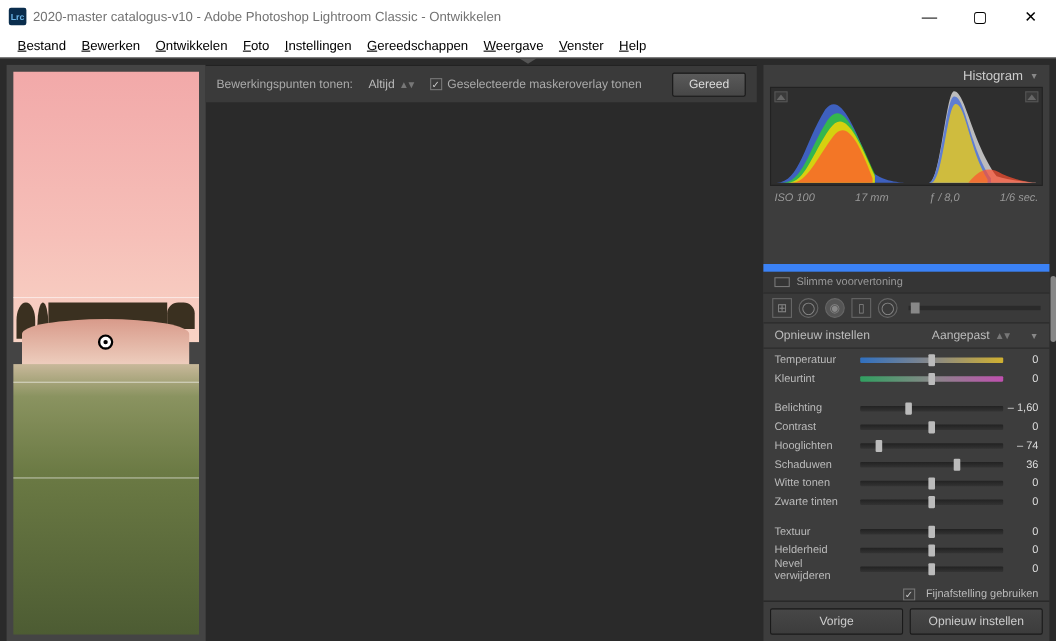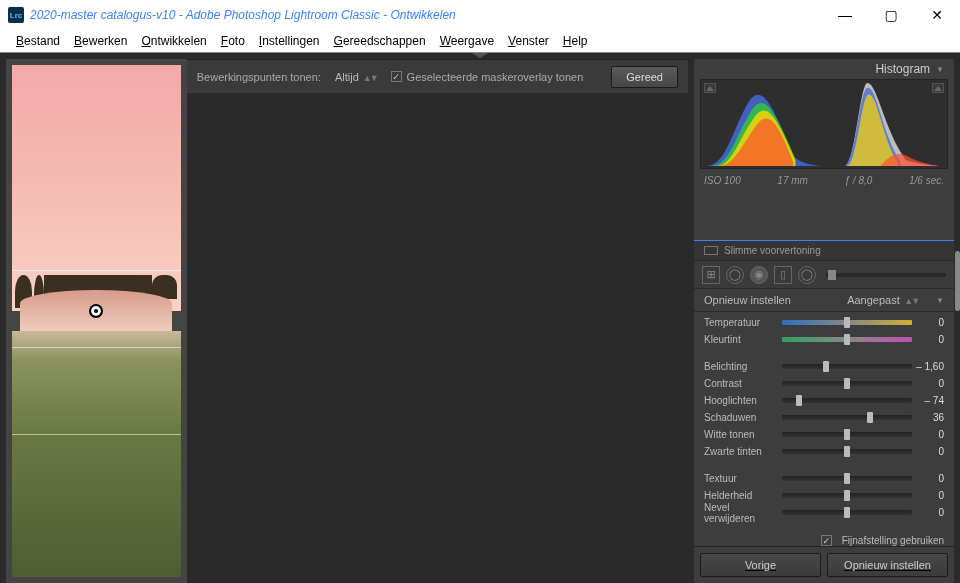--- a/index.html
+++ b/index.html
@@ -1,19 +1,19 @@
 <!DOCTYPE html>
 <html><head>
 <meta charset="utf-8">
 <style>
 * { box-sizing: border-box; margin: 0; padding: 0; font-family: "Segoe UI", Tahoma, sans-serif; }
 body { width: 960px; height: 583px; background: #fff; overflow: hidden; }
 .titlebar { height: 30px; display: flex; align-items: center; padding: 0 0 0 8px; background: #fff; }
 .app-icon { width: 16px; height: 16px; background: #0a2d4d; border-radius: 2px; color: #6bb5e8; font-size: 8px; font-weight: bold; display: flex; align-items: center; justify-content: center; margin-right: 6px; }
-.title { font-size: 12px; color: #3b82f6; flex: 1; font-style: italic; }
+.title { font-size: 12px; color: #737373; flex: 1; }
 .win-controls { display: flex; }
 .win-btn { width: 46px; height: 30px; display: flex; align-items: center; justify-content: center; font-size: 14px; }
 .menubar { height: 22px; display: flex; align-items: center; padding: 0 10px; gap: 2px; background: #fff; }
 .menu-item { font-size: 12px; padding: 2px 6px; }
 .menu-item::first-letter { text-decoration: underline; }
 .app-body { height: 531px; background: #2a2a2a; display: flex; flex-direction: column; border-top: 1px solid #888; }
 .top-handle, .bottom-handle { height: 6px; display: flex; justify-content: center; }
 .handle-tri { width: 0; height: 0; }
 .top-handle .handle-tri { border-left: 8px solid transparent; border-right: 8px solid transparent; border-top: 5px solid #555; }
 .main-row { flex: 1; display: flex; padding: 0 6px; gap: 6px; min-height: 0; }
@@ -40,41 +40,41 @@
 .right-pane { width: 260px; display: flex; flex-direction: column; background: #3d3d3d; position: relative; }
 .rp-scroll { position: absolute; right: -6px; top: 192px; width: 5px; height: 60px; background: #888; border-radius: 3px; }
 .panel-hdr { height: 22px; display: flex; align-items: center; justify-content: flex-end; padding: 0 10px; color: #ccc; font-size: 12px; gap: 6px; }
 .tri { font-size: 8px; color: #888; }
 .histogram { height: 90px; background: #2e2e2e; margin: 0 6px; position: relative; border: 1px solid #222; }
 .histo-svg { width: 100%; height: 100%; }
 .clip-l, .clip-r { position: absolute; top: 3px; width: 12px; height: 10px; background: #3a3a3a; border: 1px solid #555; }
 .clip-l { left: 3px; } .clip-r { right: 3px; }
 .clip-l::after, .clip-r::after { content: ""; position: absolute; inset: 2px 1px; border-left: 4px solid transparent; border-right: 4px solid transparent; border-bottom: 5px solid #666; }
 .exif-row { display: flex; justify-content: space-between; padding: 6px 10px; font-size: 10px; color: #999; font-style: italic; }
-.smart-row { padding: 4px 10px; font-size: 10px; color: #999; display: flex; align-items: center; gap: 6px; border-top: 1px solid #3b82f6; border-bottom: 1px solid #2a2a2a; background: #353535; margin-top: 48px; }
+.smart-row { padding: 4px 10px; font-size: 10px; color: #999; display: flex; align-items: center; gap: 6px; border-top: 7px solid #3b82f6; border-bottom: 1px solid #2a2a2a; background: #353535; margin-top: 48px; }
 .smart-ic { width: 14px; height: 9px; border: 1px solid #777; }
 .tool-row { height: 30px; display: flex; align-items: center; padding: 0 8px; gap: 6px; border-bottom: 1px solid #2a2a2a; background: #3a3a3a; }
 .tool-ic { width: 18px; height: 18px; border: 1px solid #666; display: flex; align-items: center; justify-content: center; color: #888; font-size: 11px; }
 .tool-ic.circle { border-radius: 50%; }
 .tool-ic.active { background: #555; }
 .mini-slider { flex: 1; height: 4px; background: #2a2a2a; position: relative; margin-left: 4px; }
 .mini-knob { position: absolute; width: 8px; height: 10px; background: #888; top: -3px; left: 2px; }
 .dev-hdr { display: flex; align-items: center; padding: 5px 10px; font-size: 11px; color: #bbb; border-bottom: 1px solid #2a2a2a; }
 .sliders { padding: 2px 10px 0; overflow: hidden; }
 .sl-row { display: flex; align-items: center; height: 17px; font-size: 10px; }
 .sl-gap { height: 10px; }
 .sl-label { width: 78px; text-align: left; color: #bbb; padding-right: 6px; }
 .sl-track { flex: 1; height: 5px; background: linear-gradient(#222,#333); position: relative; border-radius: 1px; }
 .sl-track.temp { background: linear-gradient(90deg,#3070c0,#888,#d0b030); }
 .sl-track.tint { background: linear-gradient(90deg,#30a060,#888,#c050b0); }
 .sl-track.hue { background: linear-gradient(90deg,#c03030,#c0c030,#30c030,#30c0c0,#3030c0,#c030c0,#c03030); }
 .sl-knob { position: absolute; width: 6px; height: 11px; background: #bbb; top: -3px; transform: translateX(-50%); border-radius: 1px; }
 .sl-val { width: 32px; text-align: right; color: #ddd; padding-left: 4px; }
 .fine-row { display: flex; justify-content: flex-end; align-items: center; padding: 3px 10px 0; font-size: 10px; color: #bbb; gap: 5px; }
-.btn-row { display: flex; gap: 6px; padding: 6px; border-top: 1px solid #222; margin-top: auto; text-decoration: underline; }
+.btn-row { display: flex; gap: 6px; padding: 6px; border-top: 1px solid #222; margin-top: auto; }
 .btn-row button { flex: 1; background: linear-gradient(#474747,#3c3c3c); border: 1px solid #1a1a1a; color: #ccc; padding: 5px 0; font-size: 11px; border-radius: 2px; }
 </style>
 </head>
 <body>
 
 <div class="titlebar">
   <div class="app-icon">Lrc</div>
   <div class="title">2020-master catalogus-v10 - Adobe Photoshop Lightroom Classic - Ontwikkelen</div>
   <div class="win-controls">
     <div class="win-btn">—</div>

